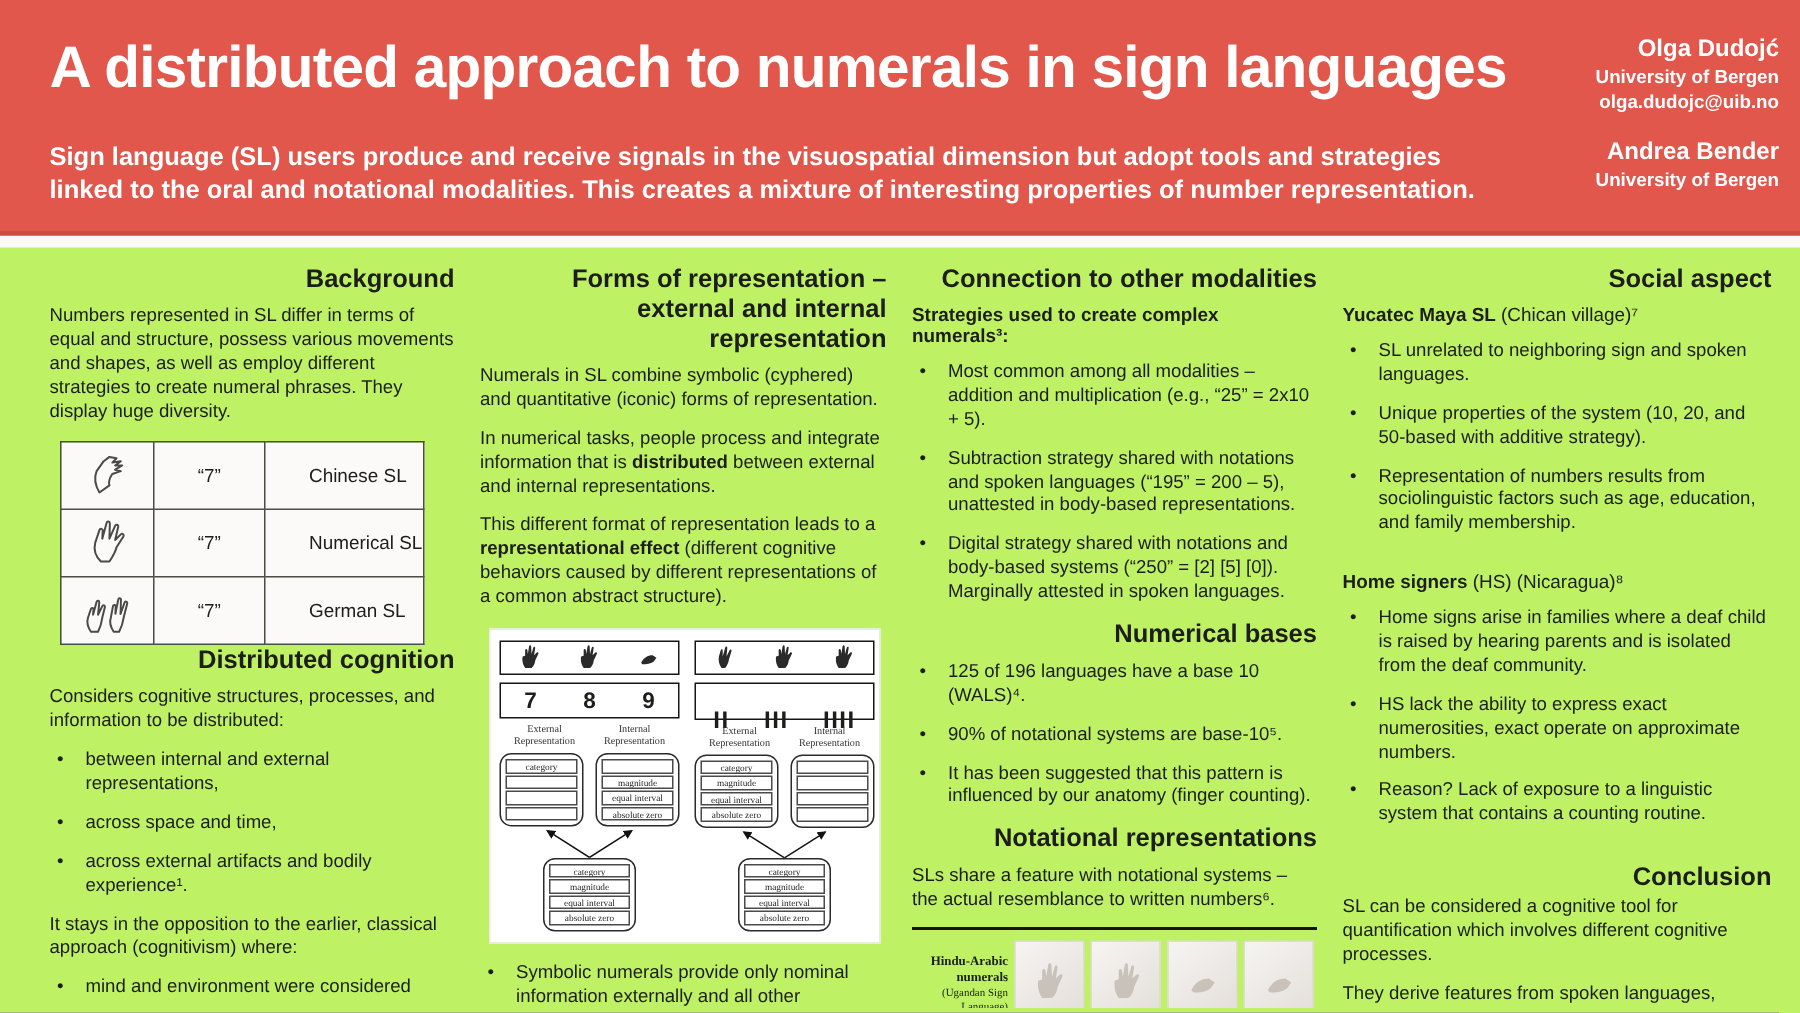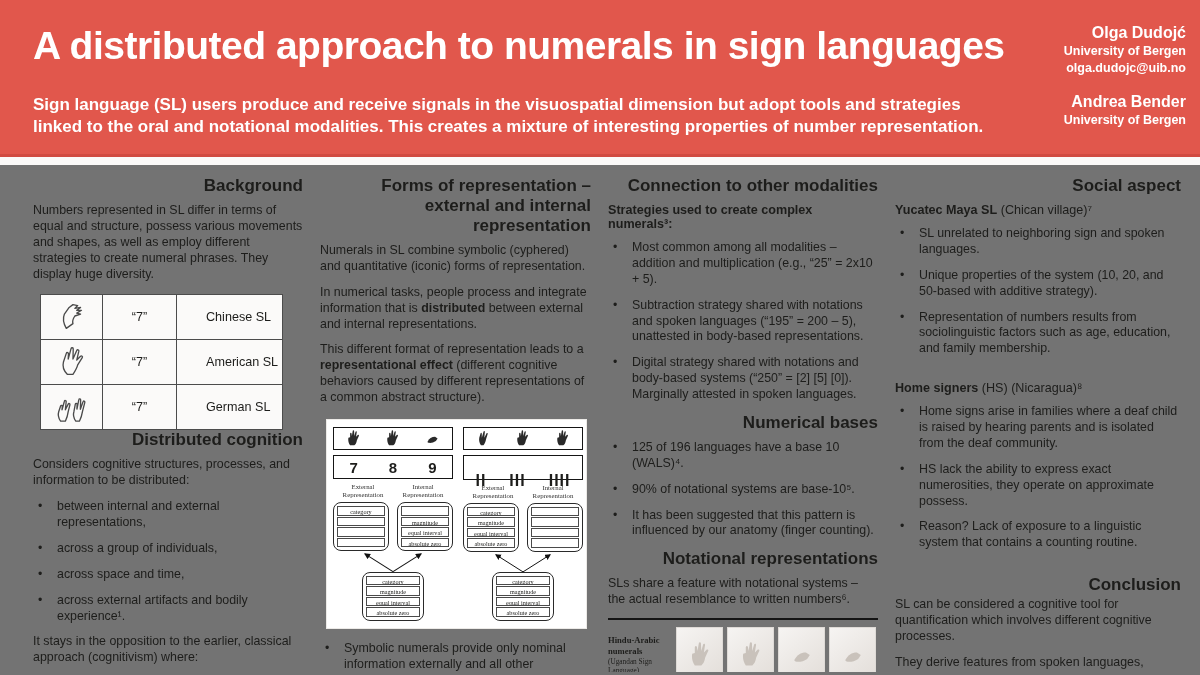--- a/index.html
+++ b/index.html
@@ -1,19 +1,19 @@
 <!DOCTYPE html>
 <html><head>
 <meta charset="utf-8">
 <style>
   * { margin:0; padding:0; box-sizing:border-box; }
   html,body { background:#888; }
   .poster {
     width:1200px; height:675px; overflow:hidden; position:relative;
-    background:#737373; font-family:"Liberation Sans", sans-serif; color:#1d1d1b;
+    background:#bef264; font-family:"Liberation Sans", sans-serif; color:#1d1d1b;
   }
   
   .hdr { height:157px; background:#e1574c; position:relative; border-bottom:3px solid #d14b41; }
   .hdr-gap { height:8px; background:#fbfaf9; }
   .title {
     position:absolute; left:33px; top:24px; color:#fff; font-weight:bold;
     font-size:39px; letter-spacing:-0.5px; white-space:nowrap;
   }
   .subtitle {
     position:absolute; left:33px; top:94px; width:960px; color:#fff;
@@ -72,21 +72,21 @@
     border:0.9px solid #4a4a4a; height:9.5px; margin-bottom:1px; font-size:6.2px;
     text-align:center; line-height:9px; overflow:hidden; white-space:nowrap;
     font-family:"Liberation Serif", serif;
   }
   .mini-box .mrow:last-child { margin-bottom:0; }
   .arrows { display:block; margin:0 auto; }
   .bottom-box { margin:0 auto; width:62px; }
   
   .fig3 { margin-top:6px; border-top:2px solid #141414; padding-top:7px; }
   .fig3-row { display:grid; grid-template-columns:64px repeat(4,47px); column-gap:4px; margin-bottom:5px; }
-  .fig3-label { text-align:left; font-family:"Liberation Serif", serif; font-size:8.6px;
+  .fig3-label { text-align:right; font-family:"Liberation Serif", serif; font-size:8.6px;
     font-weight:bold; line-height:1.25; align-self:center; }
   .fig3-label .small { font-weight:normal; font-size:7.3px; display:block; }
   .photo { height:56px; border:1px solid #dedad6; display:flex; align-items:center; justify-content:center; }
   .photo.light { background:linear-gradient(140deg,#f6f4f2 0%,#e2ddd8 100%); }
   .photo svg { width:26px; height:26px; }
   .photo.light svg path { fill:#c9c2bb; }
 </style>
 </head>
 <body>
 
@@ -126,40 +126,39 @@
           <td class="c-val">“7”</td>
           <td class="c-name">Chinese SL</td>
         </tr>
         <tr>
           <td class="c-icon">
             <svg class="hand-line" viewBox="0 0 40 40">
               <path d="M15 34c-4-4-5-9-4-13l3-9c.5-1.5 2.5-1 2.3.5L16 18l3-11c.4-1.5 2.4-1.2 2.3.3L21 18l4-9c.6-1.4 2.5-.8 2.2.7L25 19l4-4c1.1-1 2.6.2 1.8 1.5L26 24c-1 4-3 7-5 10z"></path>
             </svg>
           </td>
           <td class="c-val">“7”</td>
-          <td class="c-name">American SL</td>
+          <td class="c-name">Numerical SL</td>
         </tr>
         <tr>
           <td class="c-icon">
             <svg class="hand-line" viewBox="0 0 40 40">
               <path d="M8 36c-2-3-3-7-2-10l2-6c.4-1.2 2-.8 1.8.4L9.5 24l2.5-9c.3-1.2 2-.9 1.9.3L13 24l3-6c.6-1.2 2.2-.5 1.8.8L16 26c-.5 4-1.5 7-3 10z"></path>
               <path d="M24 36c-2-3-3-7-2-10l1.5-8c.3-1.3 2-.9 1.9.3l-.2 5 2-10c.2-1.3 2-1 1.9.2l-.3 10 2.8-8c.4-1.3 2.2-.7 1.9.6L31 26c-.6 4-1.6 7-3.2 10z"></path>
             </svg>
           </td>
           <td class="c-val">“7”</td>
           <td class="c-name">German SL</td>
         </tr>
       </tbody>
         </table>
 
       <h2 class="sec mt-sec" style="margin-left:4px">Distributed cognition</h2>
       <p class="txt">Considers cognitive structures, processes, and information to be distributed:</p>
       <ul class="blist">
         <li>between internal and external representations,</li>
-        <li>across a group of individuals,</li>
         <li>across space and time,</li>
         <li>across external artifacts and bodily experience¹.</li>
       </ul>
       <p class="txt">It stays in the opposition to the earlier, classical approach (cognitivism) where:</p>
       <ul class="blist">
         <li>mind and environment were considered</li>
       </ul>
     </div>
 
     <div class="col">
@@ -335,21 +334,21 @@
       <div class="subhead"><span>Yucatec Maya SL</span><span class="normal"> (Chican village)⁷</span></div>
       <ul class="blist">
         <li>SL unrelated to neighboring sign and spoken languages.</li>
         <li>Unique properties of the system (10, 20, and 50-based with additive strategy).</li>
         <li>Representation of numbers results from sociolinguistic factors such as age, education, and family membership.</li>
       </ul>
 
       <div class="subhead mt-sec"><span>Home signers</span><span class="normal"> (HS) (Nicaragua)⁸</span></div>
       <ul class="blist">
         <li>Home signs arise in families where a deaf child is raised by hearing parents and is isolated from the deaf community.</li>
-        <li>HS lack the ability to express exact numerosities, they operate on approximate possess.</li>
+        <li>HS lack the ability to express exact numerosities, exact operate on approximate numbers.</li>
         <li>Reason? Lack of exposure to a linguistic system that contains a counting routine.</li>
       </ul>
 
       <h2 class="sec" style="margin-top:24px; margin-bottom:2px">Conclusion</h2>
       <p class="txt">SL can be considered a cognitive tool for quantification which involves different cognitive processes.</p>
       <p class="txt">They derive features from spoken languages, notations and use the innate characteristics of human anatomy.</p>
     </div>
 
   </div>
 </div>

